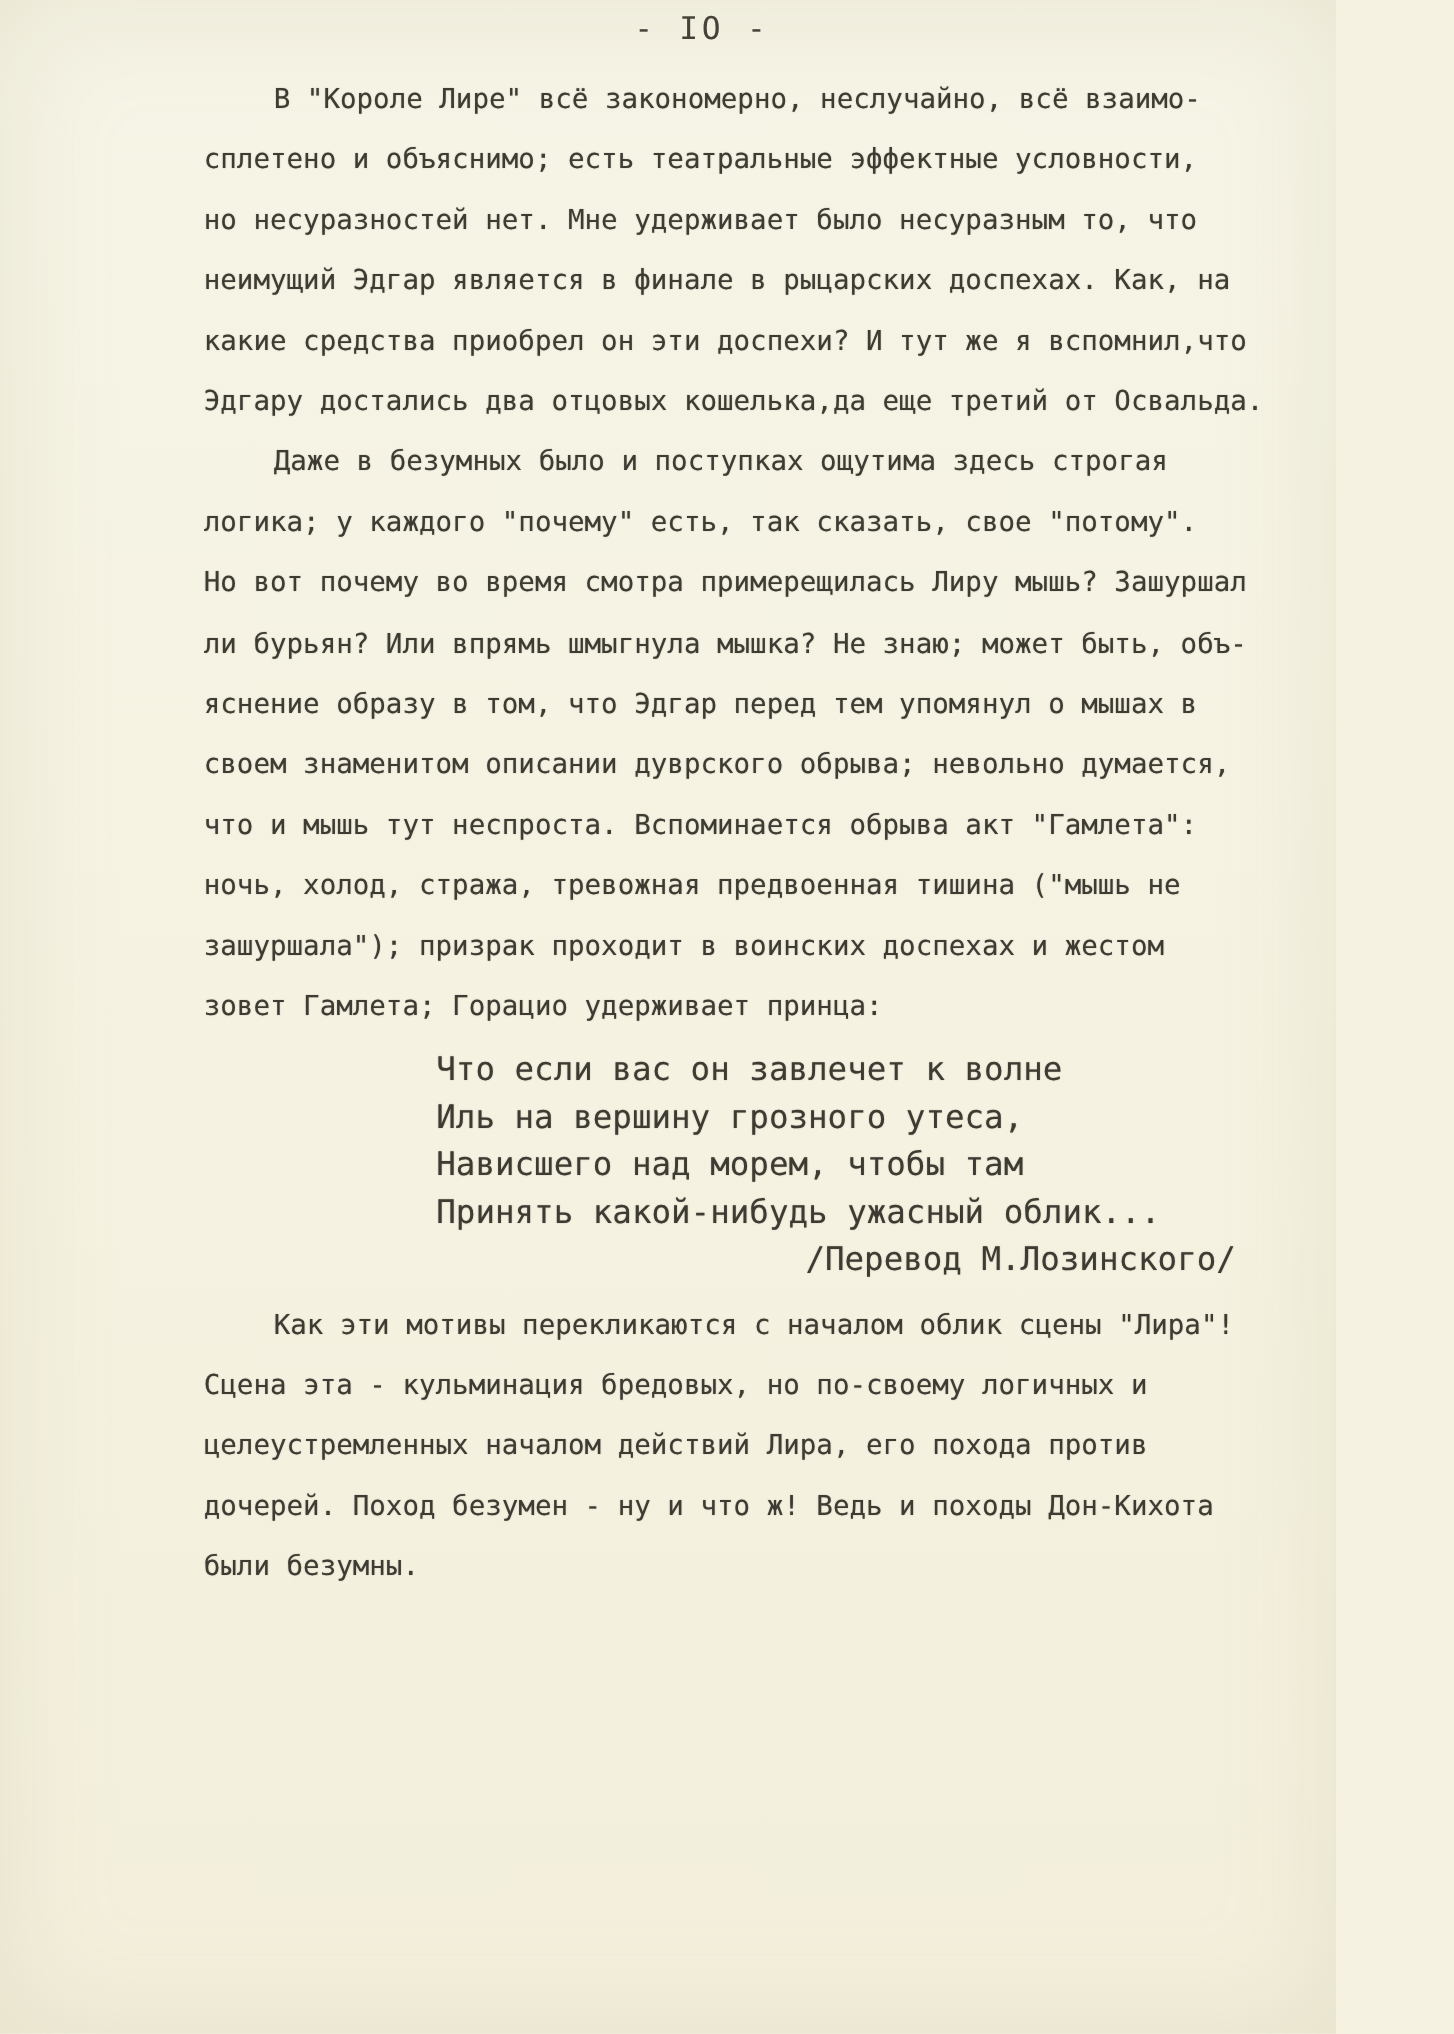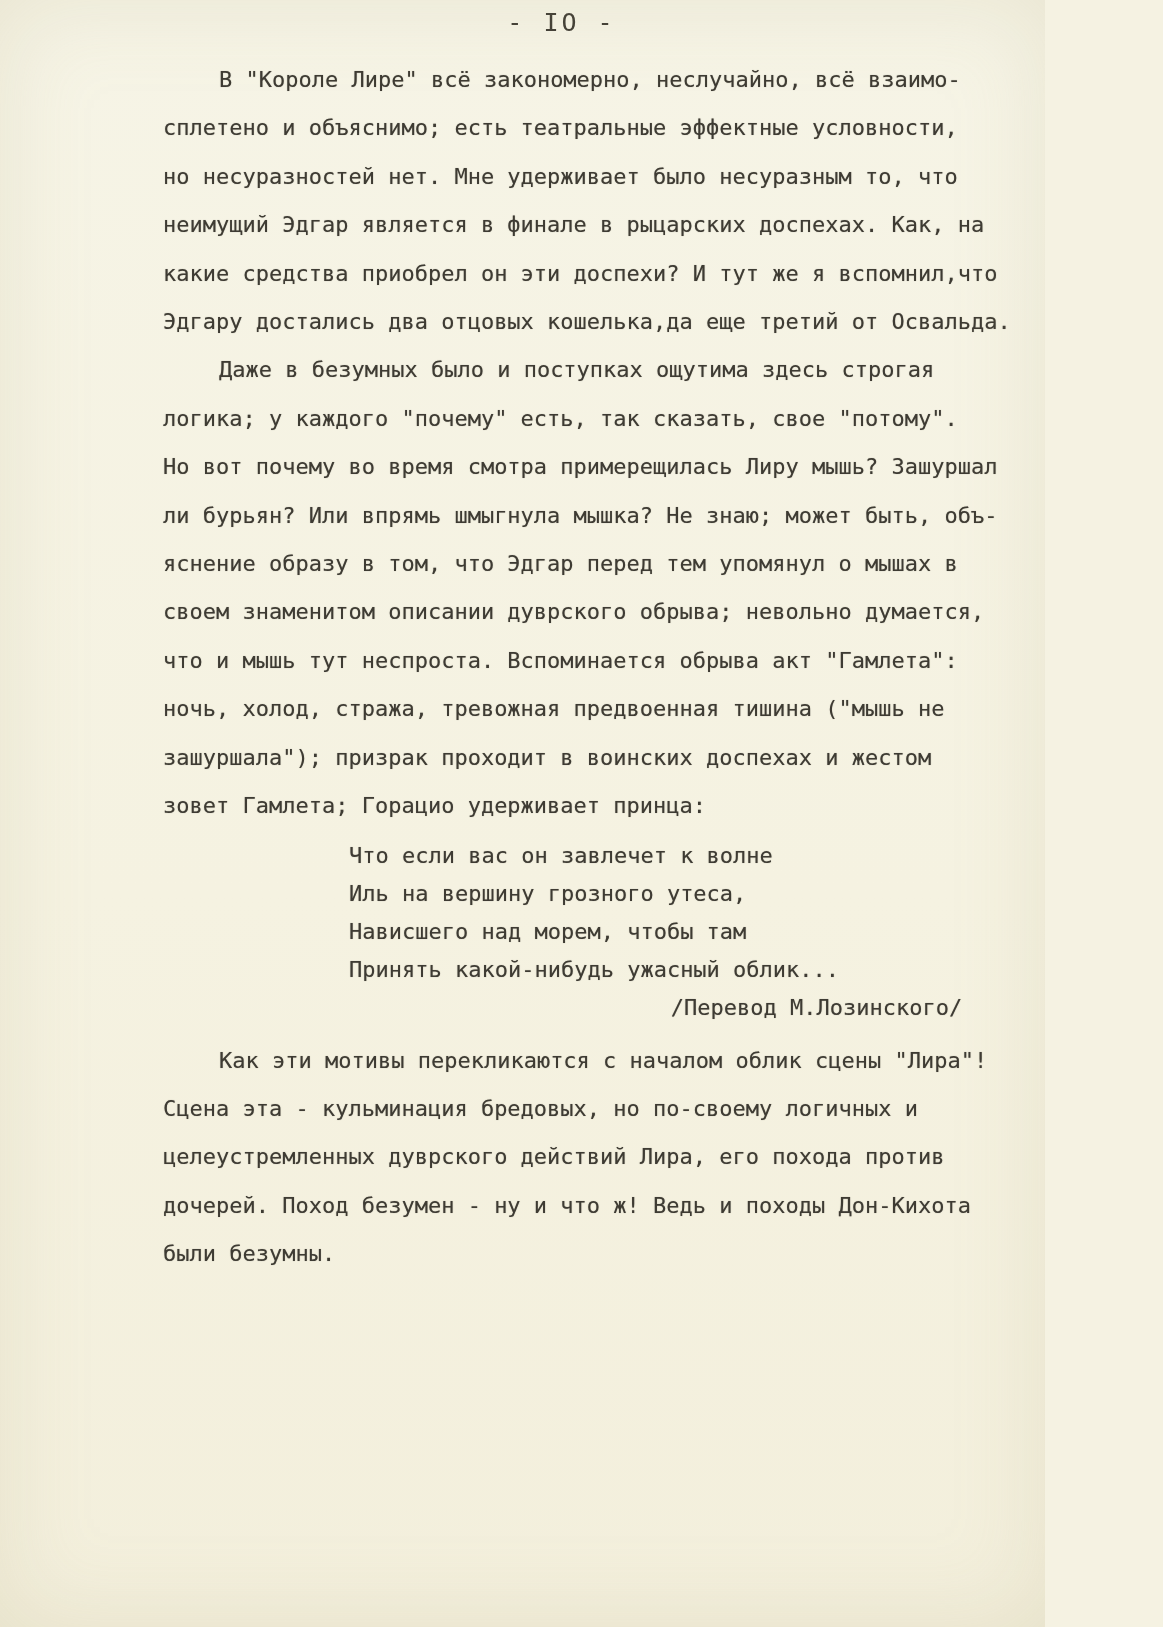--- a/index.html
+++ b/index.html
@@ -12,20 +12,21 @@
     background:var(--paper);
   }
   .page{
     position:relative;
     width:1045px;
     height:1627px;
     overflow:hidden;
     background:linear-gradient(180deg,#f6f4e6 0%,#f5f2e1 55%,#f3efdc 100%);
     font-family:"DejaVu Sans Mono","Liberation Mono",monospace;
     color:var(--ink);
+    padding-left:24px;
   }
   
   .page::after{
     content:"";
     position:absolute;
     inset:0;
     pointer-events:none;
     box-shadow:inset 0 0 90px rgba(186,176,138,0.22);
   }
   .page-number{
@@ -53,21 +54,21 @@
     text-shadow:0 0 1px rgba(62,59,51,0.45);
   }
   .first{
     text-indent:56px;
   }
   .verse{
     margin-top:6px;
     margin-left:186px;
   }
   .vline{
-    font-size:22px;
+    font-size:26px;
     line-height:38px;
     white-space:pre;
     text-shadow:0 0 1px rgba(62,59,51,0.45);
   }
   .credit{
     margin-left:241px;
     text-align:center;
   }
   .para-last{
     margin-top:10px;
@@ -108,19 +109,19 @@
       <div class="vline">Что если вас он завлечет к волне</div>
       <div class="vline">Иль на вершину грозного утеса,</div>
       <div class="vline">Нависшего над морем, чтобы там</div>
       <div class="vline">Принять какой-нибудь ужасный облик...</div>
       <div class="vline credit">/Перевод М.Лозинского/</div>
     </div>
 
     <div class="para para-last">
       <div class="line first">Как эти мотивы перекликаются с началом облик сцены "Лира"!</div>
       <div class="line">Сцена эта - кульминация бредовых, но по-своему логичных и</div>
-      <div class="line">целеустремленных дуврского действий Лира, его похода против</div>
+      <div class="line">целеустремленных началом действий Лира, его похода против</div>
       <div class="line">дочерей. Поход безумен - ну и что ж! Ведь и походы Дон-Кихота</div>
       <div class="line">были безумны.</div>
     </div>
 
   </div>
 </div>
 
 </body></html>

